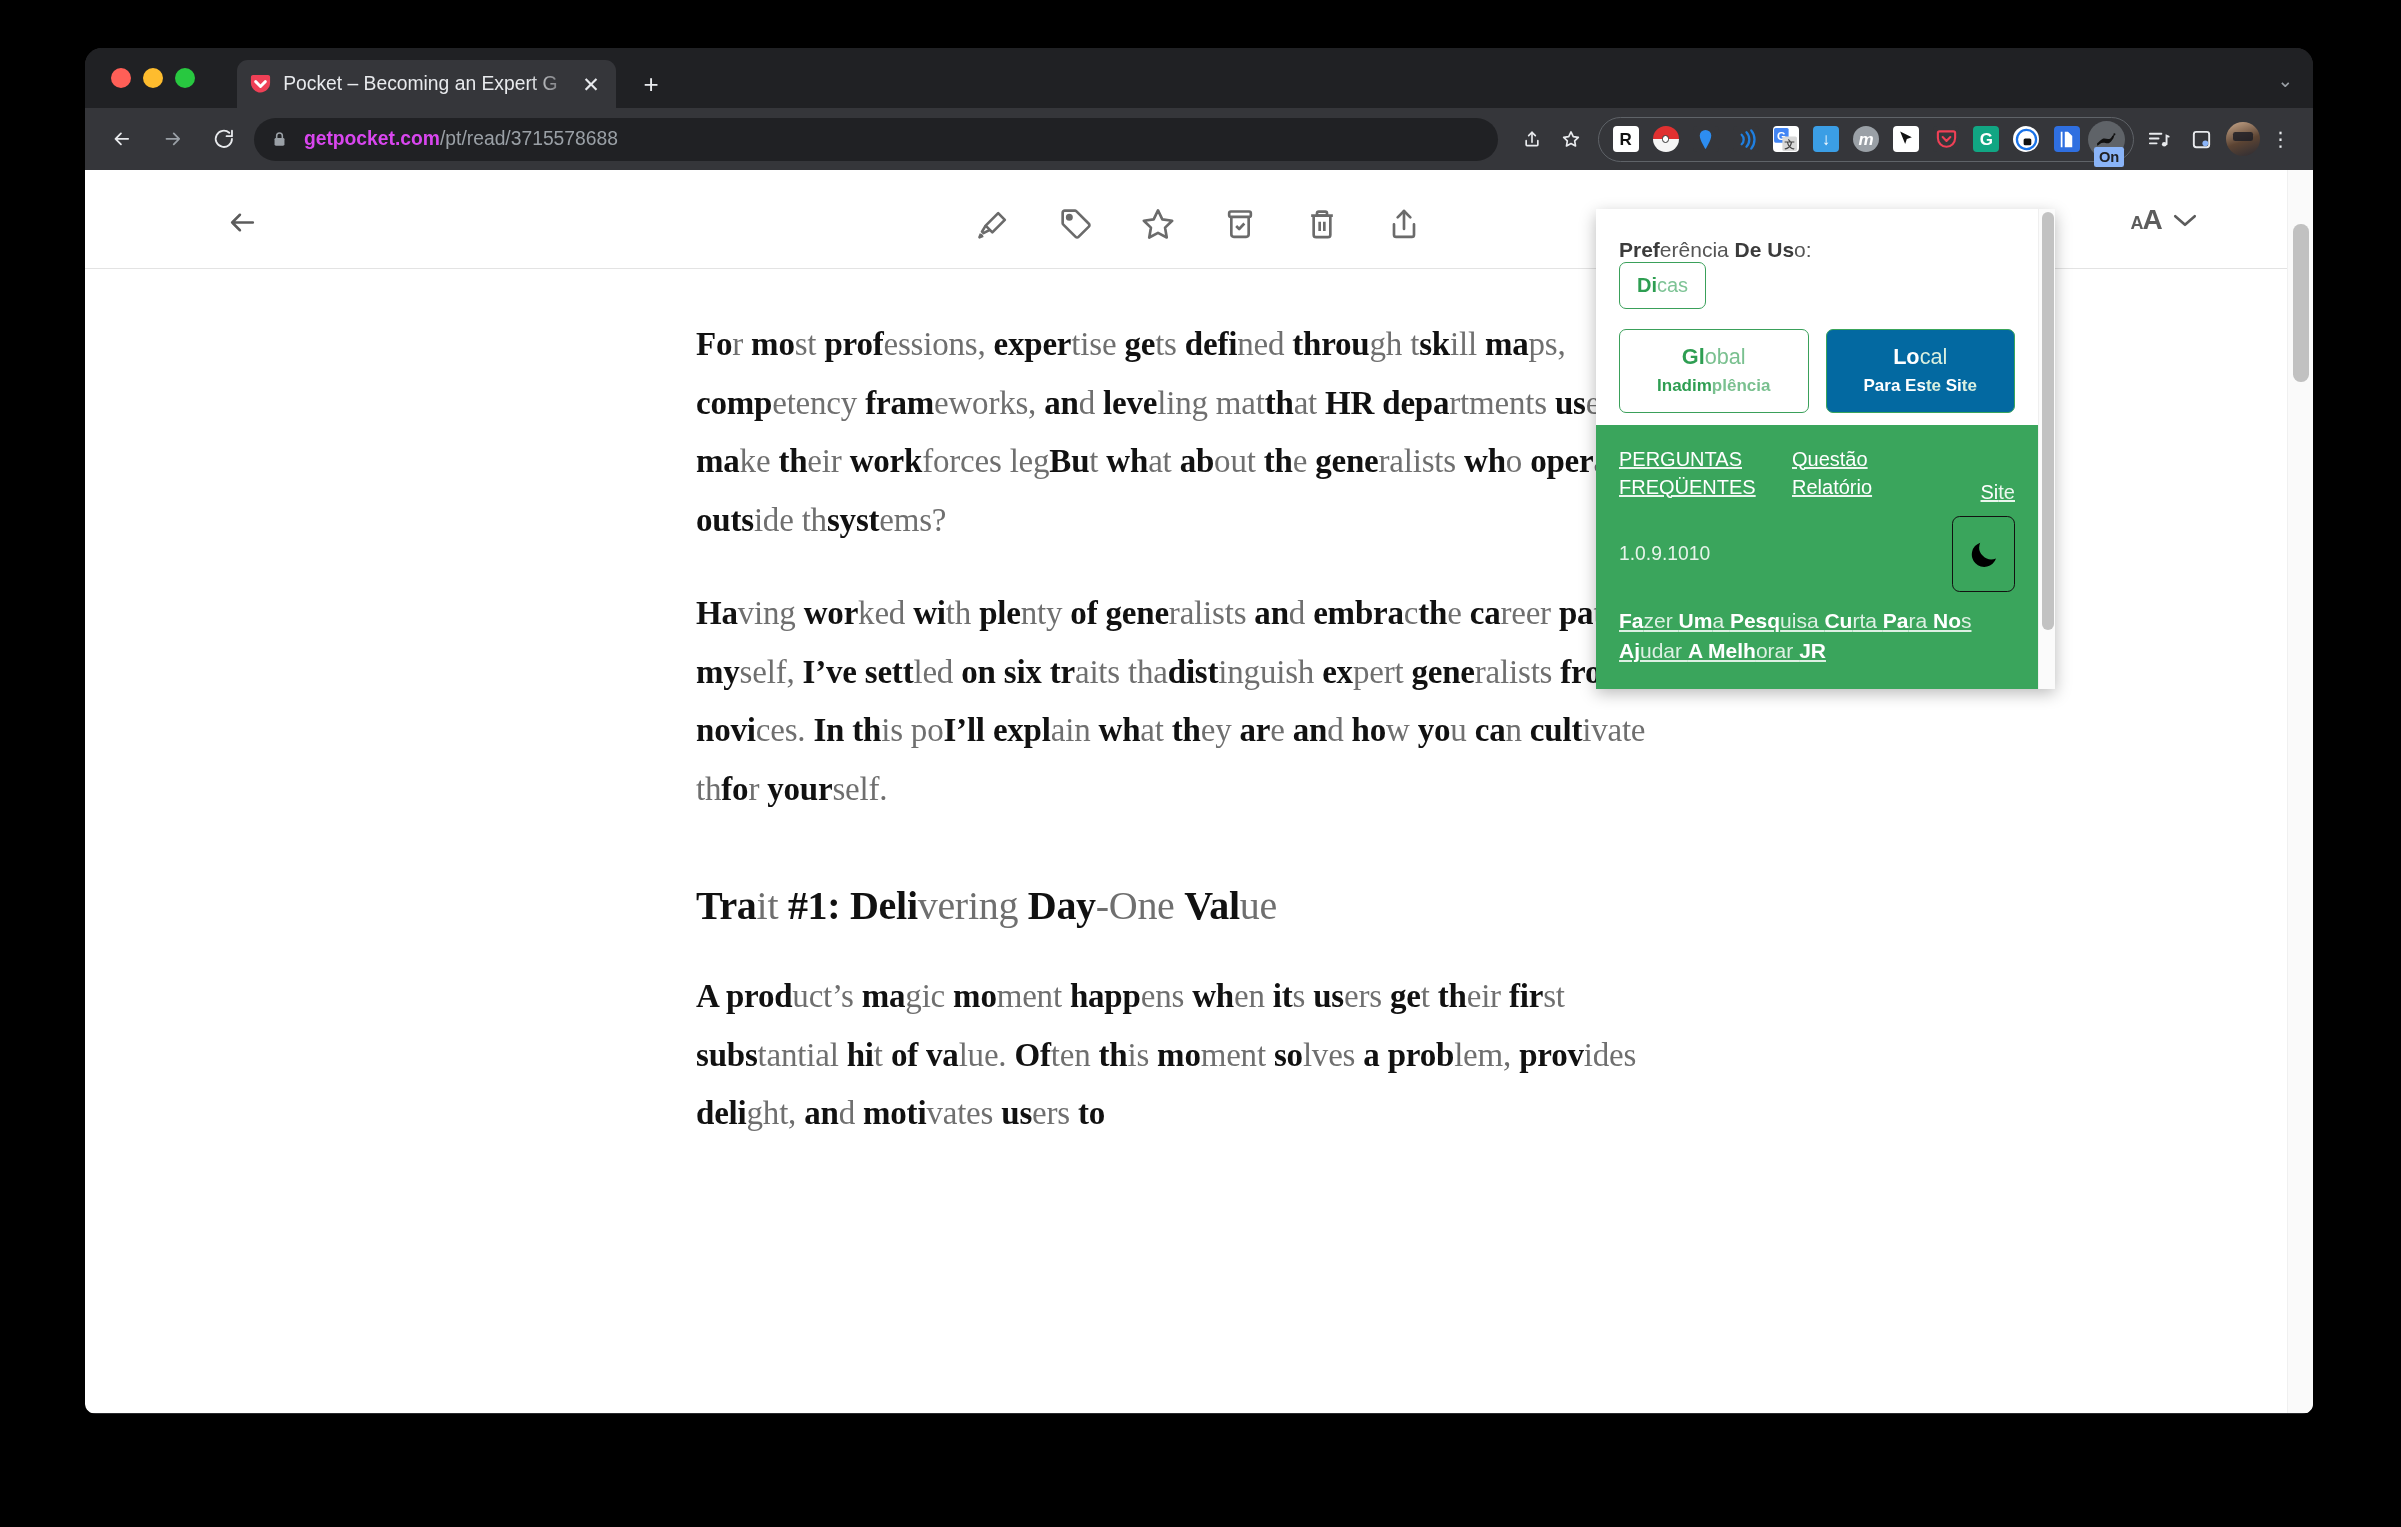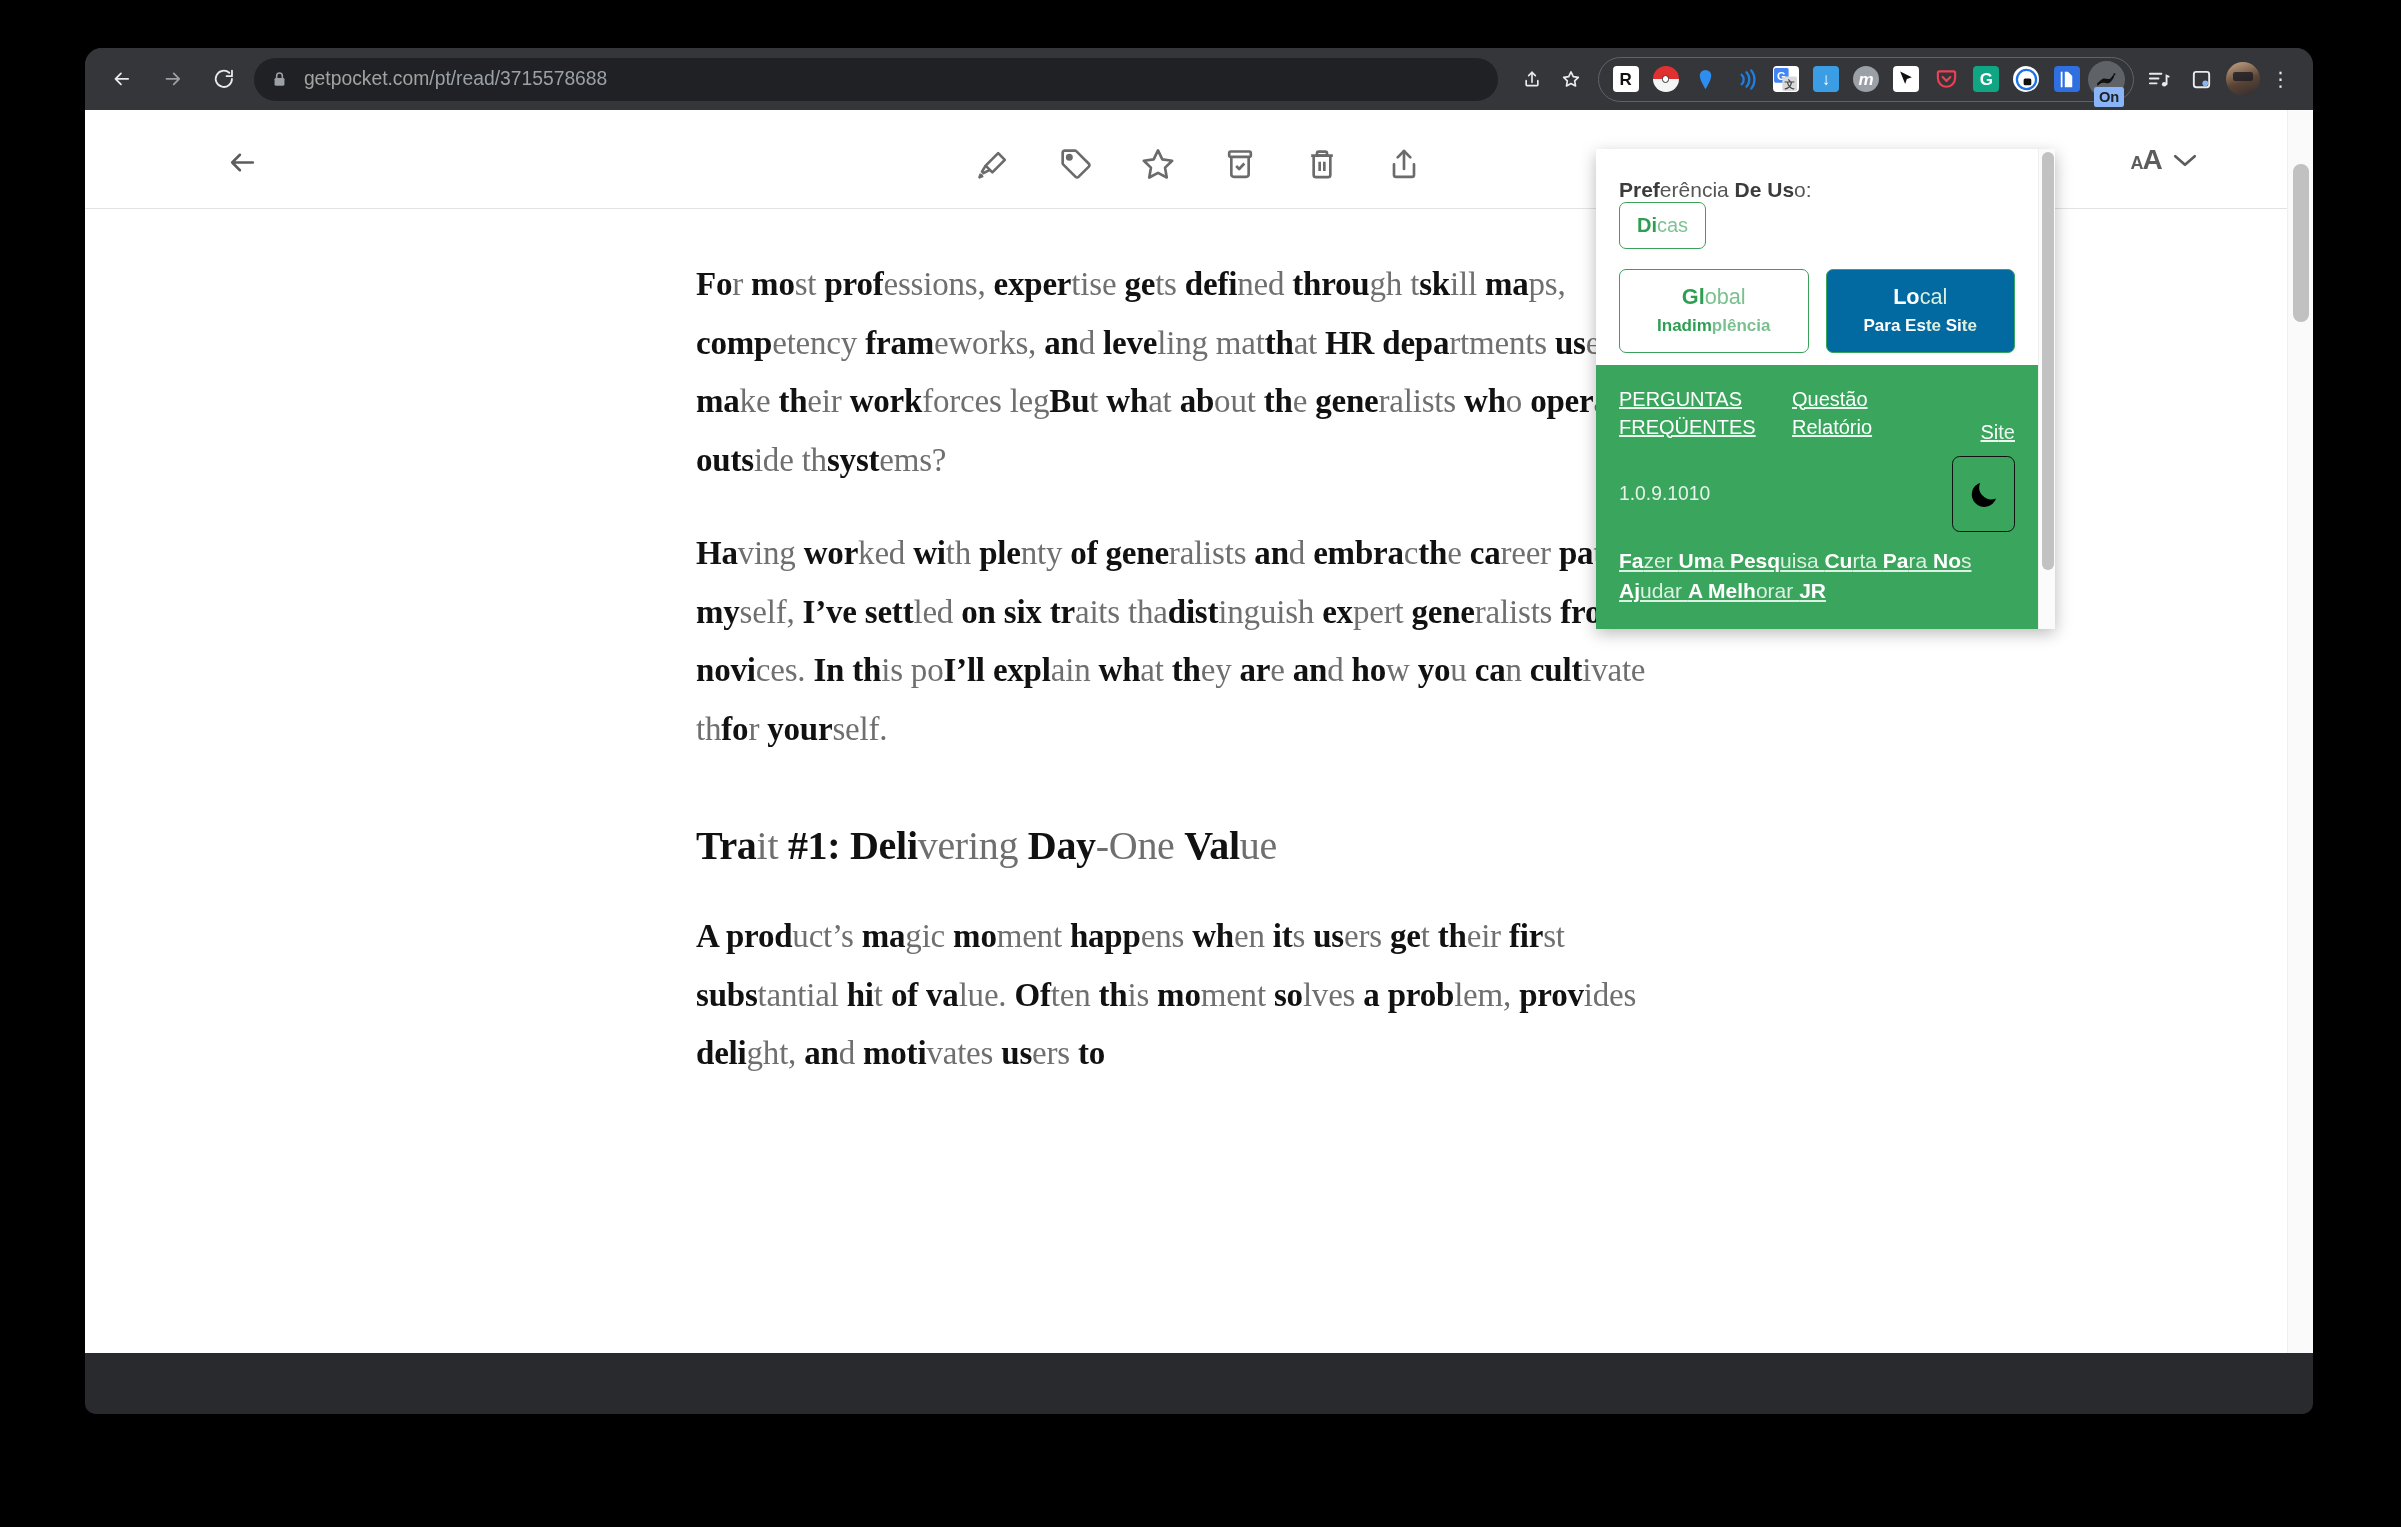--- a/index.html
+++ b/index.html
@@ -90,21 +90,21 @@
     display: flex; align-items: center;
     padding: 0 17px;
     margin-right: 12.4px;
     min-width: 0;
   }
   #lock-icon { flex: 0 0 17px; margin-right: 15.5px; }
   #url-text {
     color: #9aa0a6; font-size: 19.3px;
     white-space: nowrap; overflow: hidden;
   }
-  #url-text b { color: #a3a3a3; font-weight: 400; }
+  #url-text b { color: #d946ef; font-weight: 700; }
   .url-action {
     width: 34px; height: 34px; flex: 0 0 34px;
     display: flex; align-items: center; justify-content: center;
     color: #e8eaed; margin-left: 4.6px;
   }
   .url-action svg { width: 20px; height: 20px; }
 
   
   #ext-strip {
     display: flex; align-items: center;
@@ -386,20 +386,39 @@
     position: absolute; left: 3.1px; top: 3.1px;
     width: 11.6px; height: 418px;
     background: #c2c2c2; border-radius: 6.2px;
   }
 </style>
 </head>
 <body>
 
 <div id="browser-window">
 
+  <div id="tab-strip">
+    <div class="traffic-lights">
+      <div class="tl red"></div>
+      <div class="tl yellow"></div>
+      <div class="tl green"></div>
+    </div>
+
+    <div id="active-tab">
+      <svg id="tab-favicon" viewBox="0 0 24 24">
+        <path d="M2 4.2C2 3 3 2 4.2 2h15.6C21 2 22 3 22 4.2v6.1c0 5.5-4.5 10-10 10S2 15.8 2 10.3V4.2z" fill="#ef4056"></path>
+        <path d="M7 9l5 5 5-5" fill="none" stroke="#fff" stroke-width="3" stroke-linecap="round" stroke-linejoin="round"></path>
+      </svg>
+      <div id="tab-title">Pocket – Becoming an Expert G</div>
+      <div id="tab-close">✕</div>
+    </div>
+
+    <div id="new-tab-button">+</div>
+    <div id="tab-strip-menu">⌄</div>
+  </div>
 
   <div id="omnibox-bar">
     <div class="nav-btn">
       <svg viewBox="0 0 24 24" fill="none" stroke="currentColor" stroke-width="2" stroke-linecap="round" stroke-linejoin="round">
           <path d="M19 12H5M11 18l-6-6 6-6"></path>
         </svg>
     </div>
     <div class="nav-btn">
       <svg viewBox="0 0 24 24" fill="none" stroke="#9aa0a6" stroke-width="2" stroke-linecap="round" stroke-linejoin="round">
           <path d="M5 12h14M13 6l6 6-6 6"></path>

